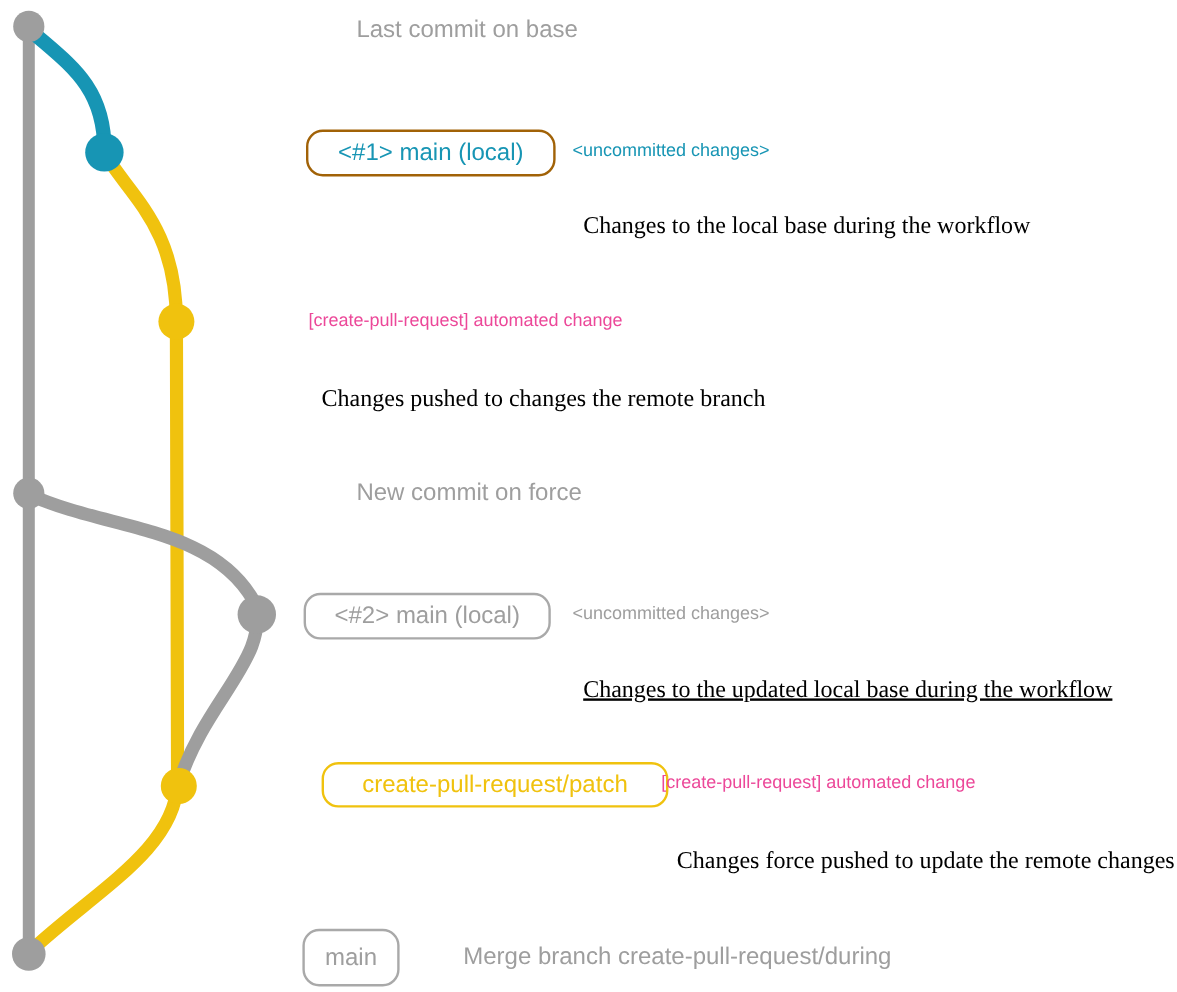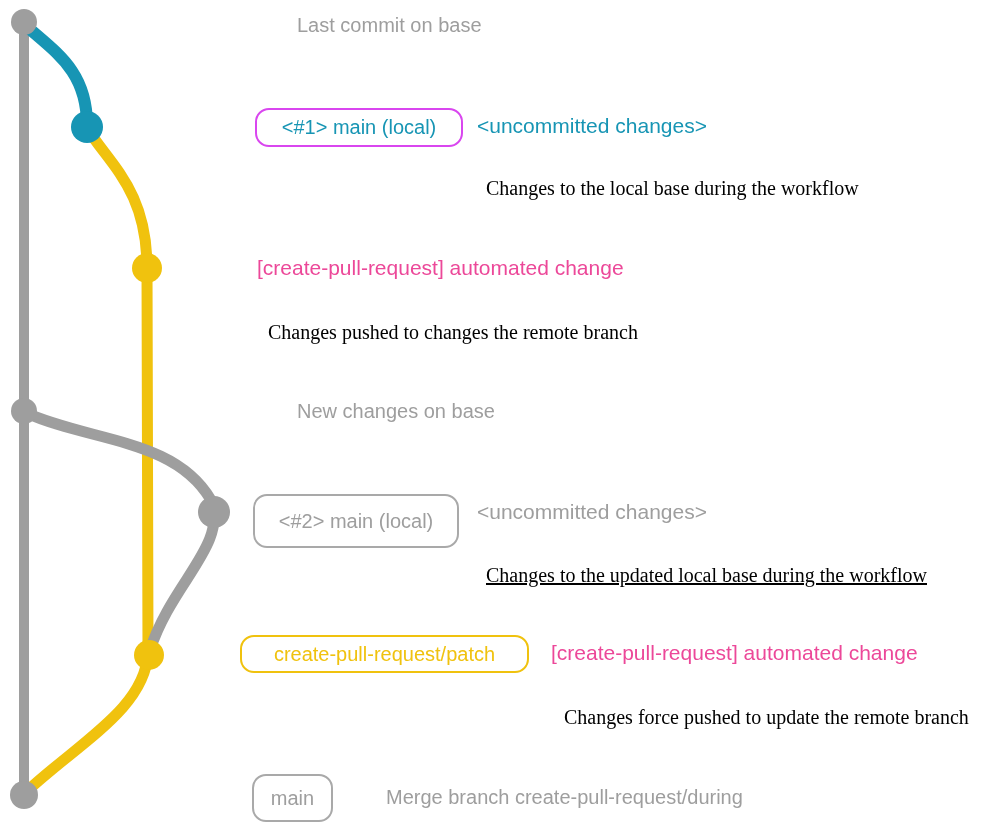--- a/index.html
+++ b/index.html
@@ -10,39 +10,39 @@
     overflow:hidden;
     font-family:"Liberation Sans", sans-serif;
   }
   #graph-svg{position:absolute;left:0;top:0;}
 
   .abs{position:absolute;white-space:nowrap;}
 
   .lbl-gray{
     color:#9e9e9e;font-size:20px;line-height:26px;margin-left:40px;
   }
-  .title{font-size:21px;line-height:26px;}
+  .title{font-size:15px;line-height:26px;}
   .title-teal{color:#1795b4;}
   .title-yellow{color:#ec4899;}
   .title-gray{color:#9e9e9e;}
 
   .desc{
     font-family:"Liberation Serif", serif;
     color:#000000;font-size:20px;line-height:25px;margin-top:32px;
   }
 
   .badge{
     position:absolute;
     display:flex;align-items:center;justify-content:center;
     border-radius:14px;
     font-size:20px;
     box-sizing:border-box;
     background:#ffffff;
   }
-  .badge-teal{border:2px solid #d946ef;color:#1795b4;}
+  .badge-teal{border:2px solid #a16207;color:#1795b4;}
   .badge-gray{border:2px solid #a9a9a9;color:#9e9e9e;}
   .badge-yellow{border:2px solid #f0c20e;color:#f0c20e;}
 
   .stroke-gray{stroke:#9e9e9e;fill:none;}
   .stroke-teal{stroke:#1795b4;fill:none;}
   .stroke-yellow{stroke:#f0c20e;fill:none;}
   .fill-gray{fill:#9e9e9e;}
   .fill-teal{fill:#1795b4;}
   .fill-yellow{fill:#f0c20e;}
 </style>
@@ -74,32 +74,32 @@
 
   <div class="badge badge-teal" style="left:255px;top:108px;width:208px;height:39px;">
     <span>&lt;#1&gt; main (local)</span>
   </div>
   <div class="abs title title-teal" style="left:477px;top:113px;">&lt;uncommitted changes&gt;</div>
   <div class="abs desc" style="left:486px;top:144px;">Changes to the local base during the workflow</div>
 
   <div class="abs title title-yellow" style="left:257px;top:255px;">[create-pull-request] automated change</div>
   <div class="abs desc" style="left:268px;top:288px;">Changes pushed to changes the remote branch</div>
 
-  <div class="abs lbl-gray" style="left:257px;top:398px;">New changes on base</div>
+  <div class="abs lbl-gray" style="left:257px;top:398px;">New commit on force</div>
 
-  <div class="badge badge-gray" style="left:253px;top:494px;width:206px;height:54px;">
+  <div class="badge badge-gray" style="left:253px;top:494px;width:206px;height:39px;">
     <span>&lt;#2&gt; main (local)</span>
   </div>
   <div class="abs title title-gray" style="left:477px;top:499px;">&lt;uncommitted changes&gt;</div>
   <div class="abs desc" style="left:486px;top:531px;text-decoration:underline;">Changes to the updated local base during the workflow</div>
 
-  <div class="badge badge-yellow" style="left:240px;top:635px;width:289px;height:38px;">
+  <div class="badge badge-yellow" style="left:268px;top:635px;width:289px;height:38px;">
     <span>create-pull-request/patch</span>
   </div>
   <div class="abs title title-yellow" style="left:551px;top:640px;">[create-pull-request] automated change</div>
-  <div class="abs desc" style="left:564px;top:673px;">Changes force pushed to update the remote branch</div>
+  <div class="abs desc" style="left:564px;top:673px;">Changes force pushed to update the remote changes</div>
 
   <div class="badge badge-gray" style="left:252px;top:774px;width:81px;height:48px;">
     <span>main</span>
   </div>
   <div class="abs lbl-gray" style="left:346px;top:784px;">Merge branch create-pull-request/during</div>
 
 </div>
 
 </body></html>

